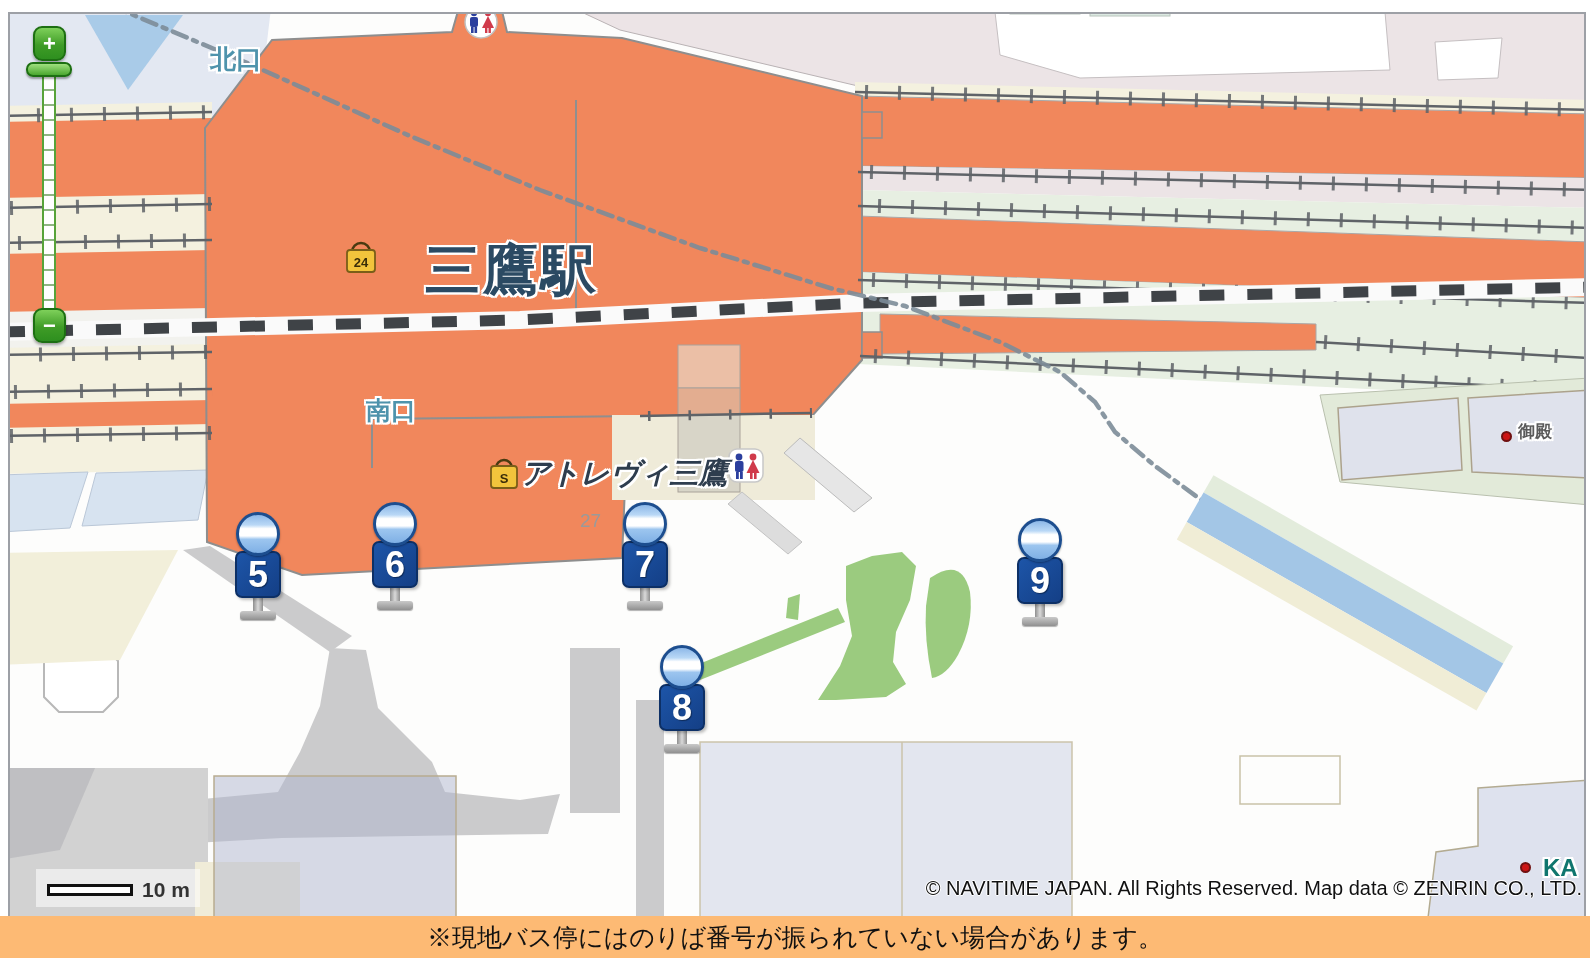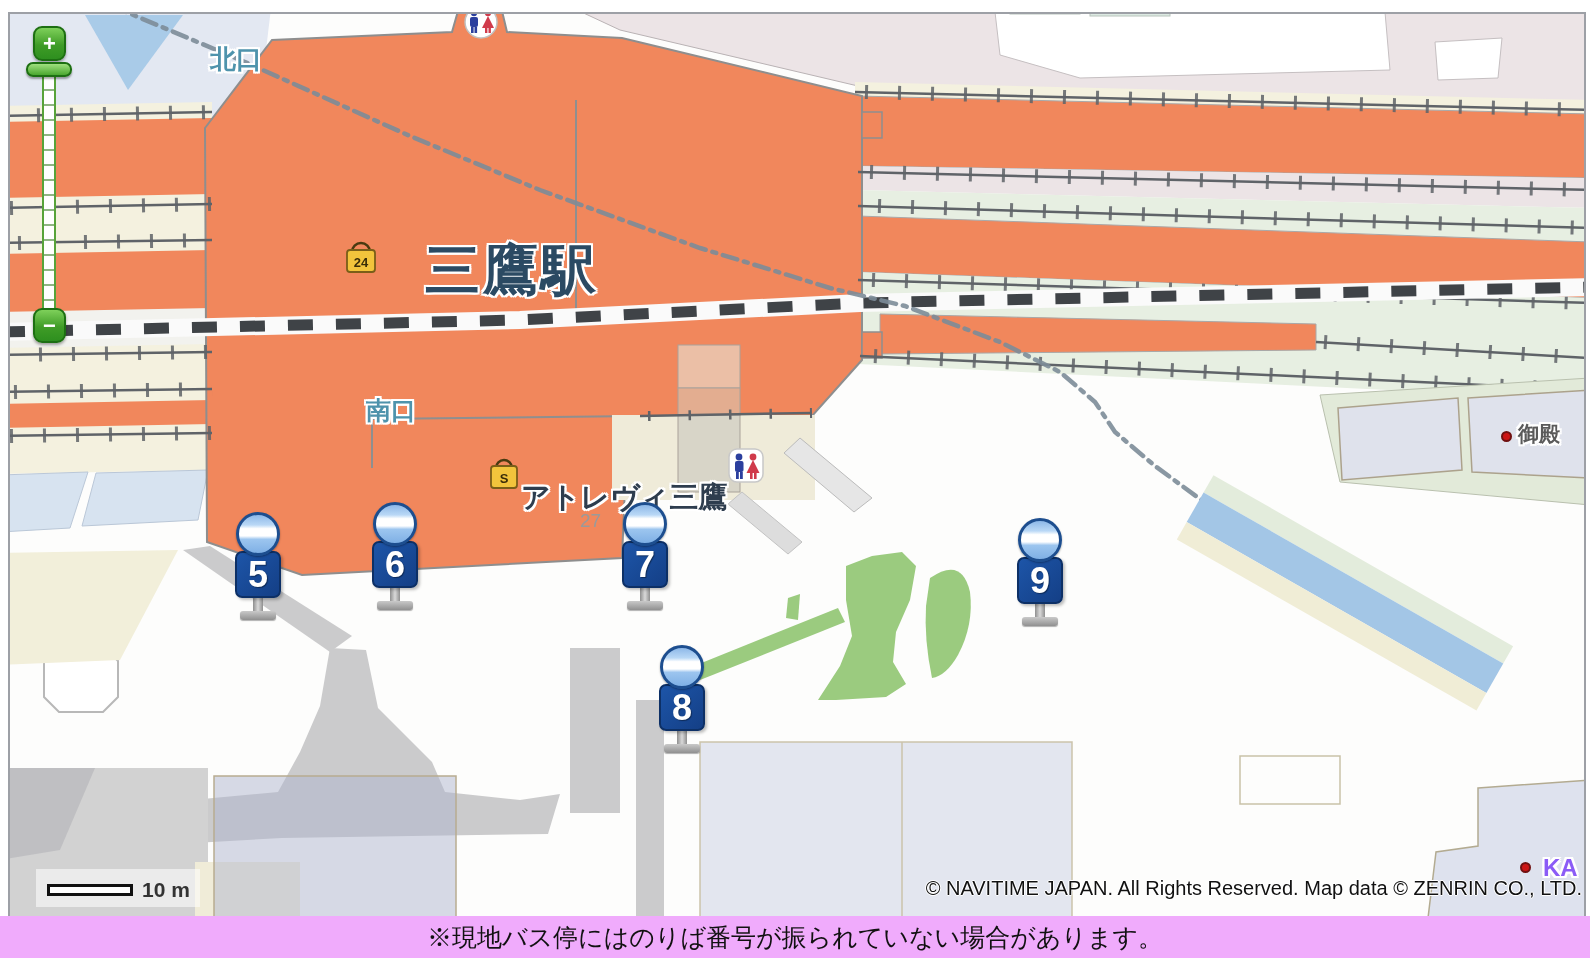--- a/index.html
+++ b/index.html
@@ -8,22 +8,22 @@
   #map-frame{position:absolute;left:8px;top:12px;width:1574px;height:902px;border:2px solid #9da0a6;overflow:hidden;background:#fdfdfc;}
   #map-inner{position:absolute;left:-10px;top:-14px;width:1590px;height:958px;}
   svg{position:absolute;left:0;top:0;}
   
   .maplabel{position:absolute;white-space:nowrap;pointer-events:none;}
   .halo{text-shadow:-2px 0 #fff,2px 0 #fff,0 -2px #fff,0 2px #fff,-2px -2px #fff,2px 2px #fff,-2px 2px #fff,2px -2px #fff;}
   .exit{color:#4e93ac;font-weight:bold;font-size:26px;}
   .station{color:#2b4a63;font-weight:bold;font-size:55px;letter-spacing:3px;}
   .atrevie{color:#2e3d4e;font-weight:bold;font-size:29px;}
   .parcel{color:#9a9a9a;font-size:19px;}
-  .poi{color:#5a5a5a;font-weight:bold;font-size:21px;}
-  .poi-gray{color:#8b5cf6;font-weight:bold;font-size:24px;}
+  .poi{color:#5a5a5a;font-weight:bold;font-size:17px;}
+  .poi-gray{color:#0f766e;font-weight:bold;font-size:24px;}
   .reddot{position:absolute;width:11px;height:11px;border-radius:50%;background:#cc1414;border:2px solid #701010;box-sizing:border-box;}
   
   .bus-stop{position:absolute;display:flex;flex-direction:column;align-items:center;transform:translateX(-50%);cursor:pointer;}
   .bs-circle{width:44px;height:44px;border-radius:50%;border:3px solid #1d4e8f;box-sizing:border-box;
      background:linear-gradient(180deg,#8db8e8 0%,#b9d8f6 26%,#ffffff 36%,#ffffff 55%,#9cc5ef 64%,#7fb0e5 100%);
      box-shadow:0 1px 2px rgba(0,0,0,.35);z-index:3;}
   .bs-sign{width:46px;height:47px;margin-top:-5px;background:linear-gradient(135deg,#1d55a8,#143f86);border:2px solid #0d3066;border-radius:7px;
      box-sizing:border-box;display:flex;align-items:center;justify-content:center;box-shadow:2px 2px 3px rgba(0,0,0,.25);z-index:2;}
   .bs-num{color:#fff;font-size:36px;font-weight:bold;line-height:1;text-shadow:1px 1px 1px rgba(0,0,0,.4);}
   .bs-pole{width:10px;height:13px;background:linear-gradient(90deg,#8f8f8f,#d9d9d9,#8f8f8f);}
@@ -36,21 +36,21 @@
      background-image:repeating-linear-gradient(180deg,transparent 0 13px,#8fb583 13px 15px);}
   #zoom-handle{position:absolute;left:26px;top:62px;width:46px;height:15px;border-radius:7px;border:2px solid #1d6f12;box-sizing:border-box;
      background:linear-gradient(180deg,#9fe07e,#4aa72f);box-shadow:0 2px 2px rgba(0,0,0,.35);cursor:grab;z-index:2;}
   
   #scale-wrap{position:absolute;left:36px;top:869px;width:164px;height:38px;background:rgba(255,255,255,.55);}
   #scale-bar{position:absolute;left:11px;top:15px;width:86px;height:12px;background:#fff;border:3px solid #111;box-sizing:border-box;}
   #scale-label{position:absolute;left:106px;top:9px;font-size:21px;font-weight:bold;color:#333;}
   #copyright{position:absolute;right:8px;top:877px;font-size:20px;color:#111;
      text-shadow:-1px 0 #fff,1px 0 #fff,0 -1px #fff,0 1px #fff;}
   
-  #caption-bar{position:absolute;left:0;top:916px;width:1590px;height:42px;background:#f0abfc;display:flex;align-items:center;justify-content:center;}
+  #caption-bar{position:absolute;left:0;top:916px;width:1590px;height:42px;background:#fdba74;display:flex;align-items:center;justify-content:center;}
   #caption{font-size:25px;color:#111;}
   
 </style>
 </head>
 <body>
 
 <div id="page">
  <div id="map-frame">
   <div id="map-inner">
 
@@ -224,21 +224,21 @@
        <circle cx="753" cy="457" r="3.4" fill="#d03a4b"></circle>
             <path d="M753,460 L759.5,473 L746.5,473 Z" fill="#d03a4b"></path>
             <rect x="750" y="473" width="2.6" height="6" fill="#d03a4b"></rect>
             <rect x="754" y="473" width="2.6" height="6" fill="#d03a4b"></rect>
      </g>
    </svg>
 
    <div class="maplabel exit halo" style="left:170px;top:42px;margin-left:40px;">北口</div>
    <div class="maplabel station halo" style="left:425px;top:234px;">三鷹駅</div>
    <div class="maplabel exit halo" style="left:366px;top:394px;font-size:25px;text-align:right;">南口</div>
-   <div class="maplabel atrevie halo" style="left:521px;top:478px;">アトレヴィ三鷹</div>
+   <div class="maplabel atrevie halo" style="left:521px;top:454px;font-style:italic;">アトレヴィ三鷹</div>
    <div class="maplabel parcel" style="left:580px;top:510px;">27</div>
    <div class="reddot" style="left:1501px;top:431px;"></div>
    <div class="maplabel poi halo" style="left:1518px;top:420px;">御殿</div>
    <div class="reddot" style="left:1520px;top:862px;"></div>
    <div class="maplabel poi-gray halo" style="left:1543px;top:854px;">KA</div>
 
    <div id="bus-stops-layer">
           <div class="bus-stop" style="left: 258px; top: 512px;">
     <div class="bs-circle"></div>
     <div class="bs-sign">

